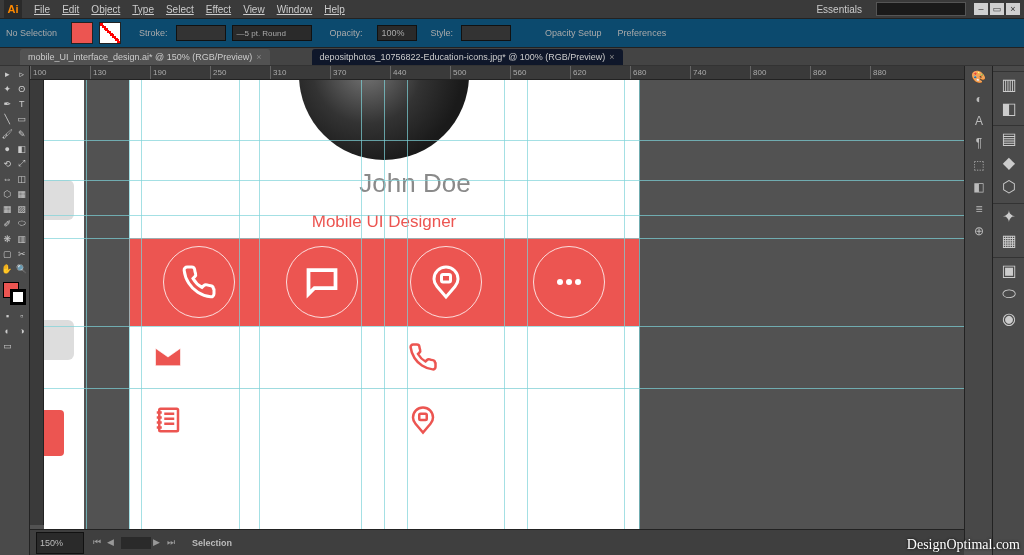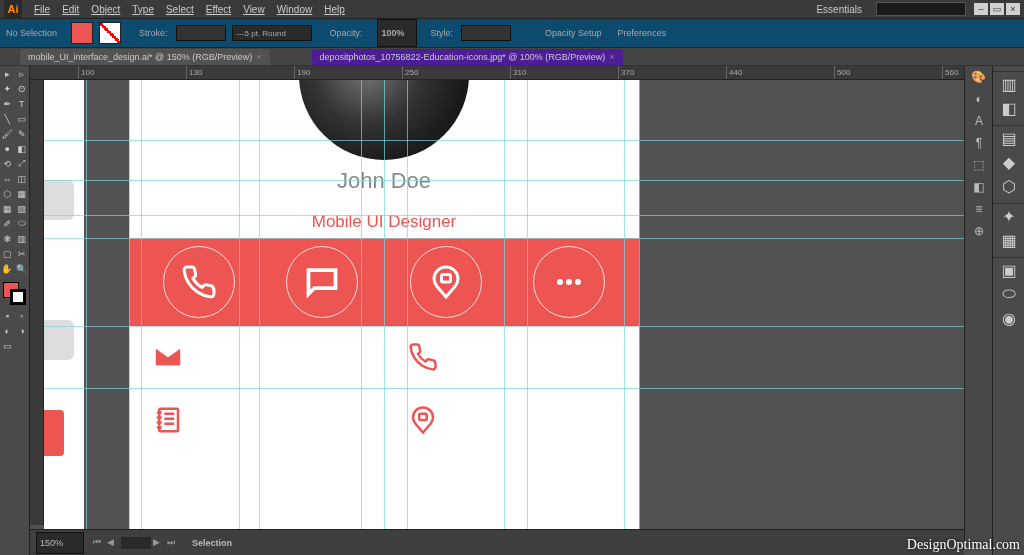--- a/index.html
+++ b/index.html
@@ -18,31 +18,31 @@
 
 
 .controlbar { height: 30px; background: #0c4a6e; display: flex; align-items: center; padding: 0 6px; color: #aaa; font-size: 9px; border-top: 1px solid #222; border-bottom: 1px solid #222; }
 .controlbar .label { margin-right: 4px; }
 .controlbar .fill-swatch { width: 22px; height: 22px; background: #ec5551; border: 1px solid #222; margin-right: 6px; }
 .controlbar .stroke-swatch { width: 22px; height: 22px; background: #fff; position: relative; border: 1px solid #222; margin-right: 10px; }
 .controlbar .stroke-swatch::after { content: ''; position: absolute; left: 0; top: 0; width: 100%; height: 100%; background: linear-gradient(45deg, transparent 45%, red 45%, red 55%, transparent 55%); }
 .controlbar .ctrl-link { padding: 0 8px; color: #aaa; }
 .controlbar .stroke-w { width: 50px; height: 16px; background: #333; border: 1px solid #111; margin-right: 6px; display: flex; align-items: center; padding: 0 4px; }
 .controlbar .profile { width: 80px; height: 16px; background: #2a2a2a; border: 1px solid #111; margin-right: 10px; display: flex; align-items: center; padding: 0 4px; font-size: 8px; }
-.controlbar .zoom { width: 40px; height: 28px; background: #2a2a2a; border: 1px solid #111; margin: 0 6px; display: flex; align-items: center; padding: 0 4px; font-weight: bold; }
+.controlbar .zoom { width: 40px; height: 16px; background: #2a2a2a; border: 1px solid #111; margin: 0 6px; display: flex; align-items: center; padding: 0 4px; }
 
 
 .tabbar { height: 18px; background: #444; display: flex; align-items: flex-end; font-size: 9px; color: #ccc; padding-left: 20px; border-bottom: 1px solid #333; gap: 40px; }
-.tabbar .tab { padding: 3px 8px; background: #4c1d95; margin-right: 2px; border-top-left-radius: 3px; border-top-right-radius: 3px; cursor: pointer; }
+.tabbar .tab { padding: 3px 8px; background: #0f172a; margin-right: 2px; border-top-left-radius: 3px; border-top-right-radius: 3px; cursor: pointer; }
 .tabbar .tab.active { background: #525252; }
 .tabbar .tab .close { margin-left: 4px; color: #888; }
 
 
 .ruler-h { position: absolute; left: 30px; top: 66px; right: 32px; height: 14px; background: #3a3a3a; color: #aaa; font-size: 8px; display: flex; align-items: center; overflow: hidden; border-bottom: 1px solid #222; }
-.ruler-h .tick { flex: 0 0 60px; border-left: 1px solid #666; padding-left: 2px; height: 100%; display: flex; align-items: center; margin-left: 48px; }
+.ruler-h .tick { flex: 0 0 60px; border-left: 1px solid #666; padding-left: 2px; height: 100%; display: flex; align-items: center; }
 .ruler-v { position: absolute; left: 30px; top: 80px; width: 14px; bottom: 30px; background: #3a3a3a; border-right: 1px solid #222; }
 
 
 .toolbox { position: absolute; left: 0; top: 66px; width: 30px; bottom: 0; background: #4a4a4a; border-right: 1px solid #222; display: flex; flex-direction: column; }
 .toolbox .tool-row { display: flex; }
 .toolbox .tool { width: 15px; height: 15px; display: flex; align-items: center; justify-content: center; color: #ccc; font-size: 9px; cursor: pointer; }
 .toolbox .fill-stroke { margin-top: 4px; position: relative; height: 28px; }
 .toolbox .fill-stroke .fi { position: absolute; left: 3px; top: 2px; width: 16px; height: 16px; background: #ec5551; border: 1px solid #000; }
 .toolbox .fill-stroke .st { position: absolute; left: 10px; top: 9px; width: 16px; height: 16px; background: #fff; border: 3px solid #000; }
 
@@ -53,21 +53,21 @@
 .rightdock2 { position: absolute; right: 32px; top: 66px; width: 28px; height: 480px; background: #484848; border-left: 1px solid #222; }
 .rightdock2 .dicon { width: 28px; height: 22px; display: flex; align-items: center; justify-content: center; color: #bbb; cursor: pointer; font-size: 12px; }
 
 
 .canvas-wrap { position: absolute; left: 44px; top: 80px; right: 60px; bottom: 26px; background: #525252; overflow: hidden; }
 .artboard { position: absolute; left: 85px; top: -20px; width: 510px; height: 560px; background: #fff; }
 .sidescroll { position: absolute; left: 0; top: -20px; width: 40px; height: 560px; background: #fff; }
 
 
 .avatar { position: absolute; left: 170px; top: -30px; width: 170px; height: 130px; border-radius: 0 0 100px 100px; background: radial-gradient(circle at 40% 30%, #777 0%, #333 40%, #1a1a1a 70%); overflow: hidden; border-bottom-left-radius: 90px; border-bottom-right-radius: 90px; }
-.name { position: absolute; top: 108px; width: 100%; text-align: center; font-size: 22px; color: #8a8a8a; font-weight: 300; }
+.name { position: absolute; top: 108px; width: 100%; text-align: center; font-size: 26px; color: #8a8a8a; font-weight: 300; margin-left: 31px; }
 .title { position: absolute; top: 152px; width: 100%; text-align: center; font-size: 17px; color: #ec5551; }
 .band { position: absolute; top: 178px; left: 0; right: 0; height: 88px; background: #ec5551; display: flex; align-items: center; justify-content: space-around; padding: 0 8px; }
 .circ { width: 72px; height: 72px; border: 1.5px solid rgba(255,255,255,0.8); border-radius: 50%; display: flex; align-items: center; justify-content: center; color: #fff; }
 .circ svg { width: 36px; height: 36px; }
 .gridrow { position: absolute; left: 0; right: 0; height: 62px; display: flex; }
 .gridrow.r1 { top: 266px; }
 .gridrow.r2 { top: 328px; border-top: 1px solid #eee; }
 .gridcell { flex: 1; display: flex; align-items: center; padding-left: 24px; }
 .gridcell svg { width: 30px; height: 30px; }
 

